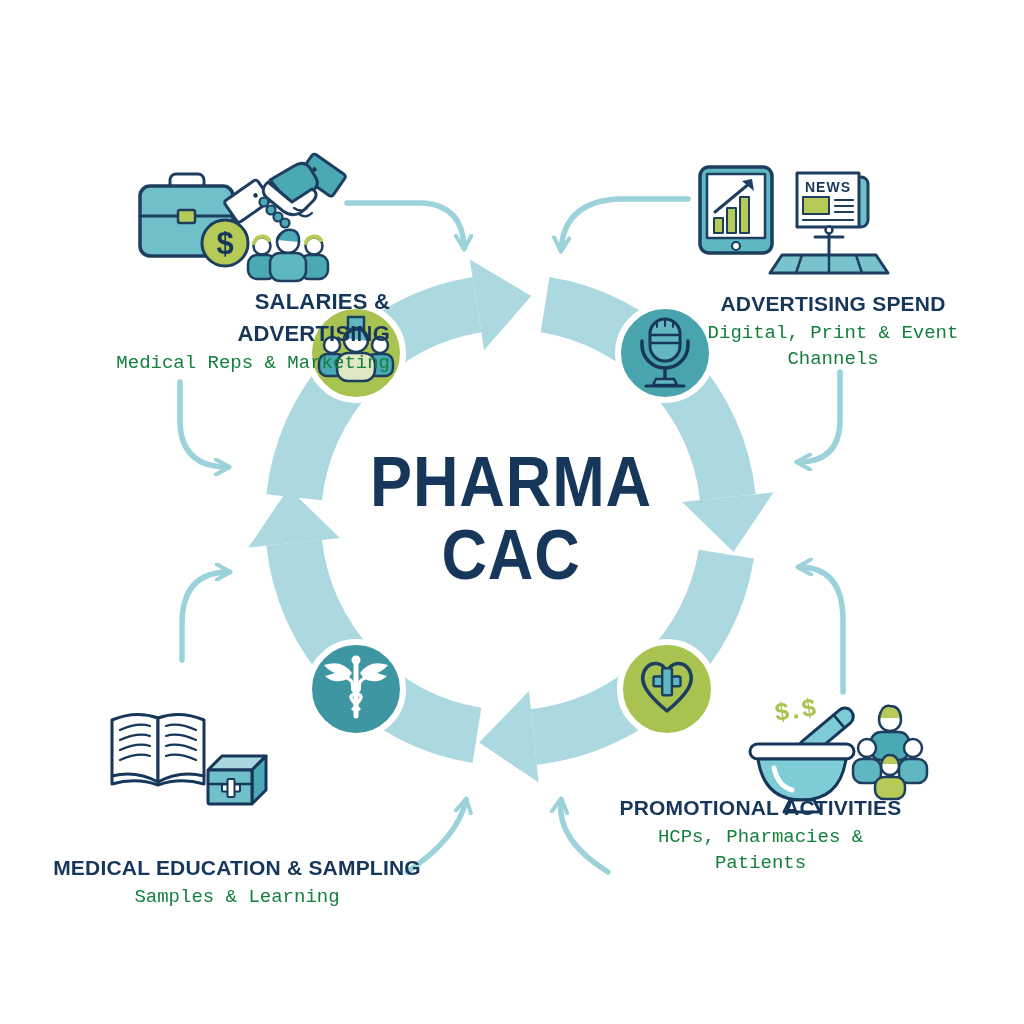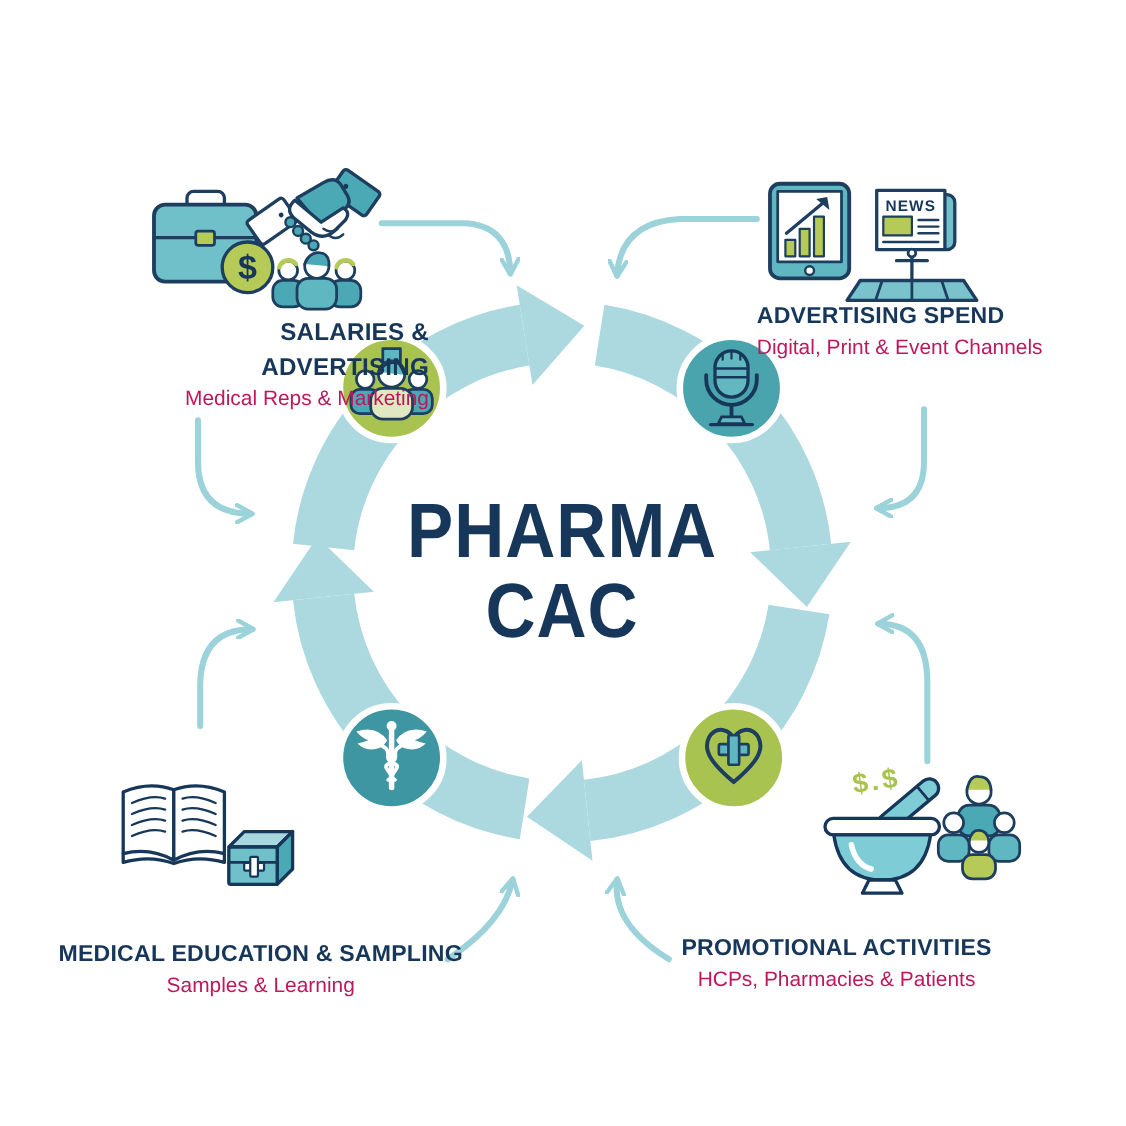--- a/index.html
+++ b/index.html
@@ -1,27 +1,27 @@
 <!DOCTYPE html>
 <html><head>
 <meta charset="utf-8">
 <style>
   html,body{margin:0;padding:0;background:#fff;}
   .stage{position:relative;width:1024px;height:1024px;background:#fff;overflow:hidden;
          font-family:"Liberation Sans",sans-serif;}
   .scene{position:absolute;left:0;top:0;}
   .txt{position:absolute;color:#16375a;}
   .h{font-weight:bold;font-size:22px;line-height:32px;letter-spacing:.2px;color:#16375a;}
-  .s{font-size:19px;line-height:26px;color:#be185d;}
+  .s{font-size:19px;line-height:26px;color:#15803d;font-family:Liberation Mono, monospace;}
   .tl-text{left:70px;top:286px;width:320px;text-align:right;}
-  .tr-text{left:688px;top:272px;width:290px;text-align:left;}
+  .tr-text{left:688px;top:288px;width:290px;text-align:center;}
   .tr-text .h{font-size:21px;}
   .bl-text{left:52px;top:852px;width:370px;text-align:center;}
   .bl-text .h{font-size:21px;}
-  .br-text{left:608px;top:846px;width:305px;text-align:center;}
+  .br-text{left:608px;top:792px;width:305px;text-align:center;}
   .br-text .h{font-size:21px;}
   .center-title{left:321px;top:446px;width:380px;text-align:center;
     font-weight:bold;font-size:70px;line-height:73px;letter-spacing:1px;
     transform:scaleX(.9);color:#16375a;}
 </style>
 </head>
 <body>
 
 <div class="stage">
 

